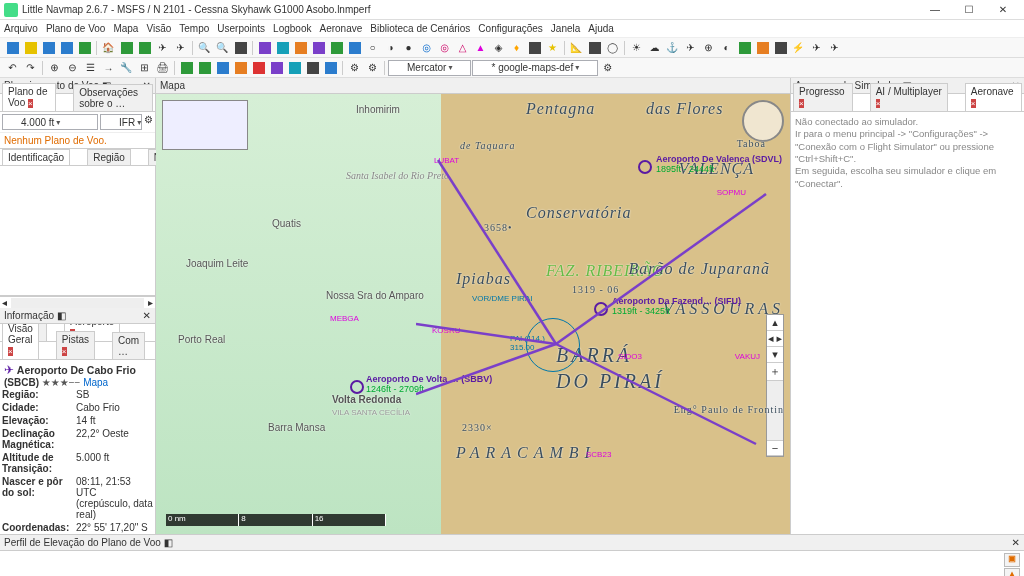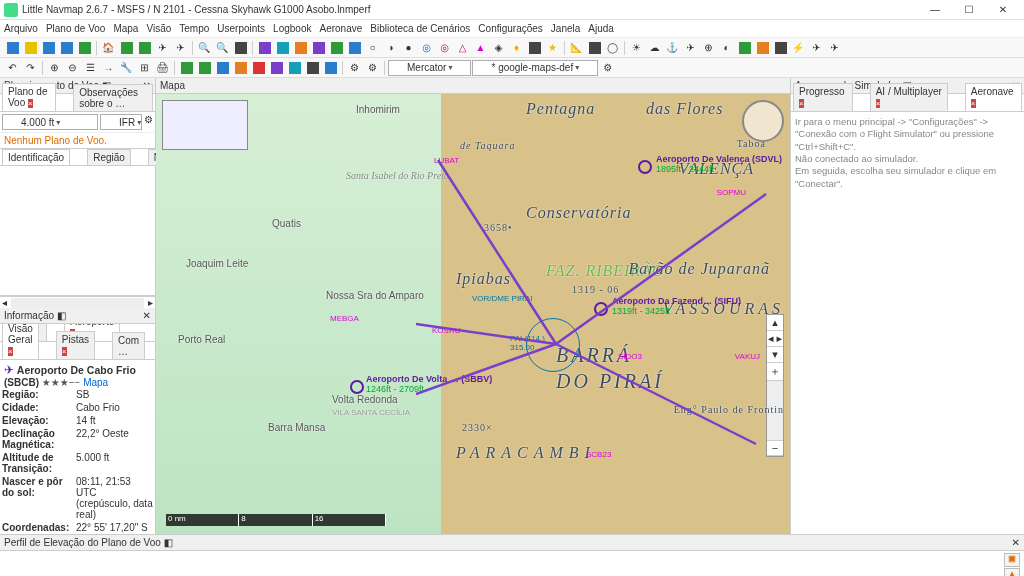--- a/index.html
+++ b/index.html
@@ -363,21 +363,21 @@
       <div class="map-label big chart" style="top:276px;left:400px;font-size:20px;letter-spacing:3px">DO PIRAÍ</div>
       <div class="map-label chart" style="top:328px;left:306px">2330×</div>
       <div class="map-label big chart" style="top:350px;left:300px;letter-spacing:6px">PARACAMBI</div>
       <div class="map-label chart" style="top:310px;right:6px">Eng° Paulo de Frontin</div>
 
       <div class="map-label" style="top:76px;left:190px;font-family:Liberation Serif, serif;font-style:italic;color:#888">Santa Isabel do Rio Preto</div>
       <div class="map-label" style="top:164px;left:30px">Joaquim Leite</div>
       <div class="map-label" style="top:124px;left:116px">Quatis</div>
       <div class="map-label" style="top:196px;left:170px">Nossa Sra do Amparo</div>
       <div class="map-label" style="top:240px;left:22px">Porto Real</div>
-      <div class="map-label" style="top:300px;left:176px;font-weight:normal">Volta Redonda</div>
+      <div class="map-label" style="top:300px;left:176px;font-weight:bold">Volta Redonda</div>
       <div class="map-label" style="top:328px;left:112px">Barra Mansa</div>
       <div class="map-label" style="top:314px;left:176px;font-size:8px;color:#999">VILA SANTA CECÍLIA</div>
       <div class="map-label" style="top:10px;left:200px">Inhomirim</div>
 
       <div class="ap-ring" style="top:66px;left:482px"></div>
       <div class="ap-label" style="top:60px;left:500px"><span>Aeroporto De Valença (SDVL)</span><br><span class="sub">1895ft - 2444ft</span></div>
       <div class="ap-ring" style="top:208px;left:438px"></div>
       <div class="ap-label" style="top:202px;left:456px"><span>Aeroporto Da Fazend… (SIFU)</span><br><span class="sub">1319ft - 3425ft</span></div>
       <div class="ap-ring" style="top:286px;left:194px"></div>
       <div class="ap-label" style="top:280px;left:210px"><span>Aeroporto De Volta … (SBBV)</span><br><span class="sub">1246ft - 2709ft</span></div>
@@ -415,22 +415,22 @@
       <span>Aeronave do Simulador</span>
       <span class="pin">◧</span>
       <span class="x">✕</span>
     </div>
     <div class="tab-row">
       <div class="tab"><span>Progresso</span> <span class="closex">×</span></div>
       <div class="tab"><span>AI / Multiplayer</span> <span class="closex">×</span></div>
       <div class="tab sel"><span>Aeronave</span> <span class="closex">×</span></div>
     </div>
     <div class="sim-msg">
+      <div>Não conectado ao simulador.</div>
       <div>Ir para o menu principal -&gt; "Configurações" -&gt; "Conexão com o Flight Simulator" ou pressione "Ctrl+Shift+C".</div>
-      <div>Não conectado ao simulador.</div>
       <div>Em seguida, escolha seu simulador e clique em "Conectar".</div>
     </div>
   </div>
 </div>
 
 <div class="profile-panel">
   <div class="panel-hdr">
     <span>Perfil de Elevação do Plano de Voo</span>
     <span class="pin">◧</span>
     <span class="x">✕</span>

